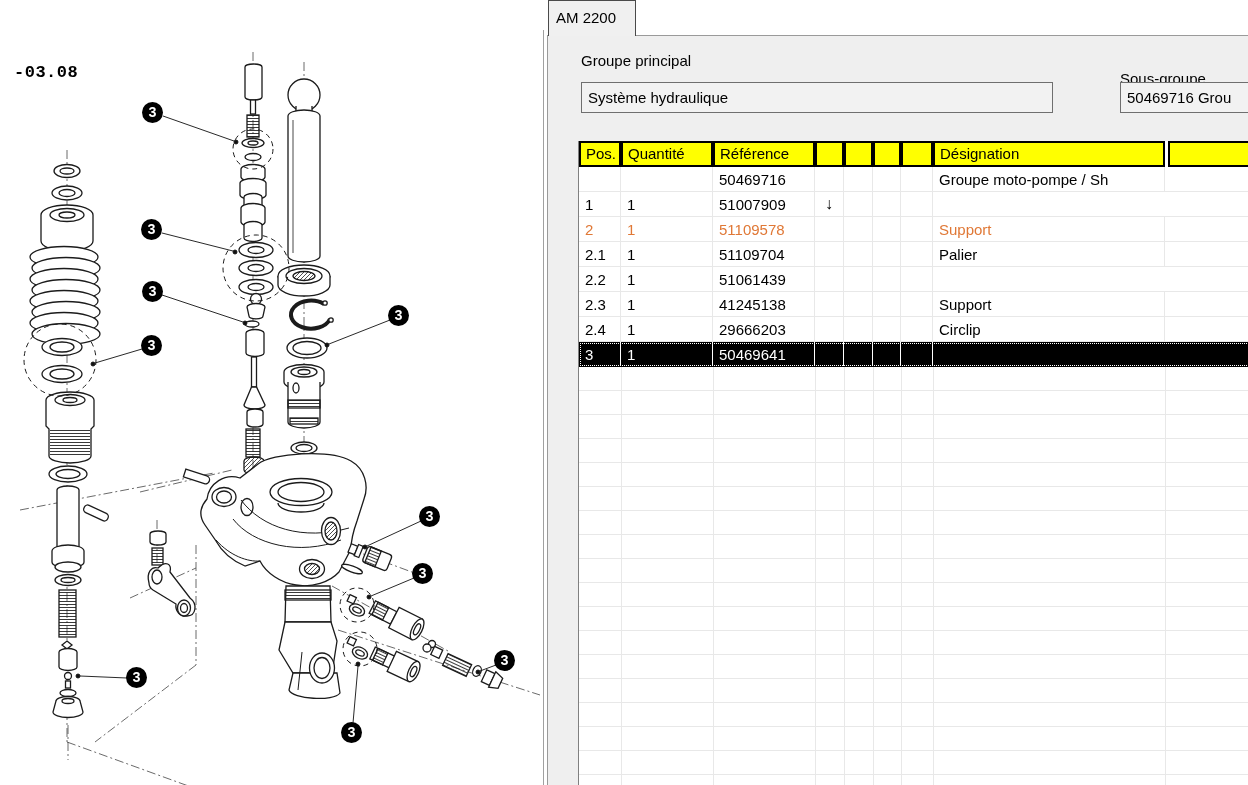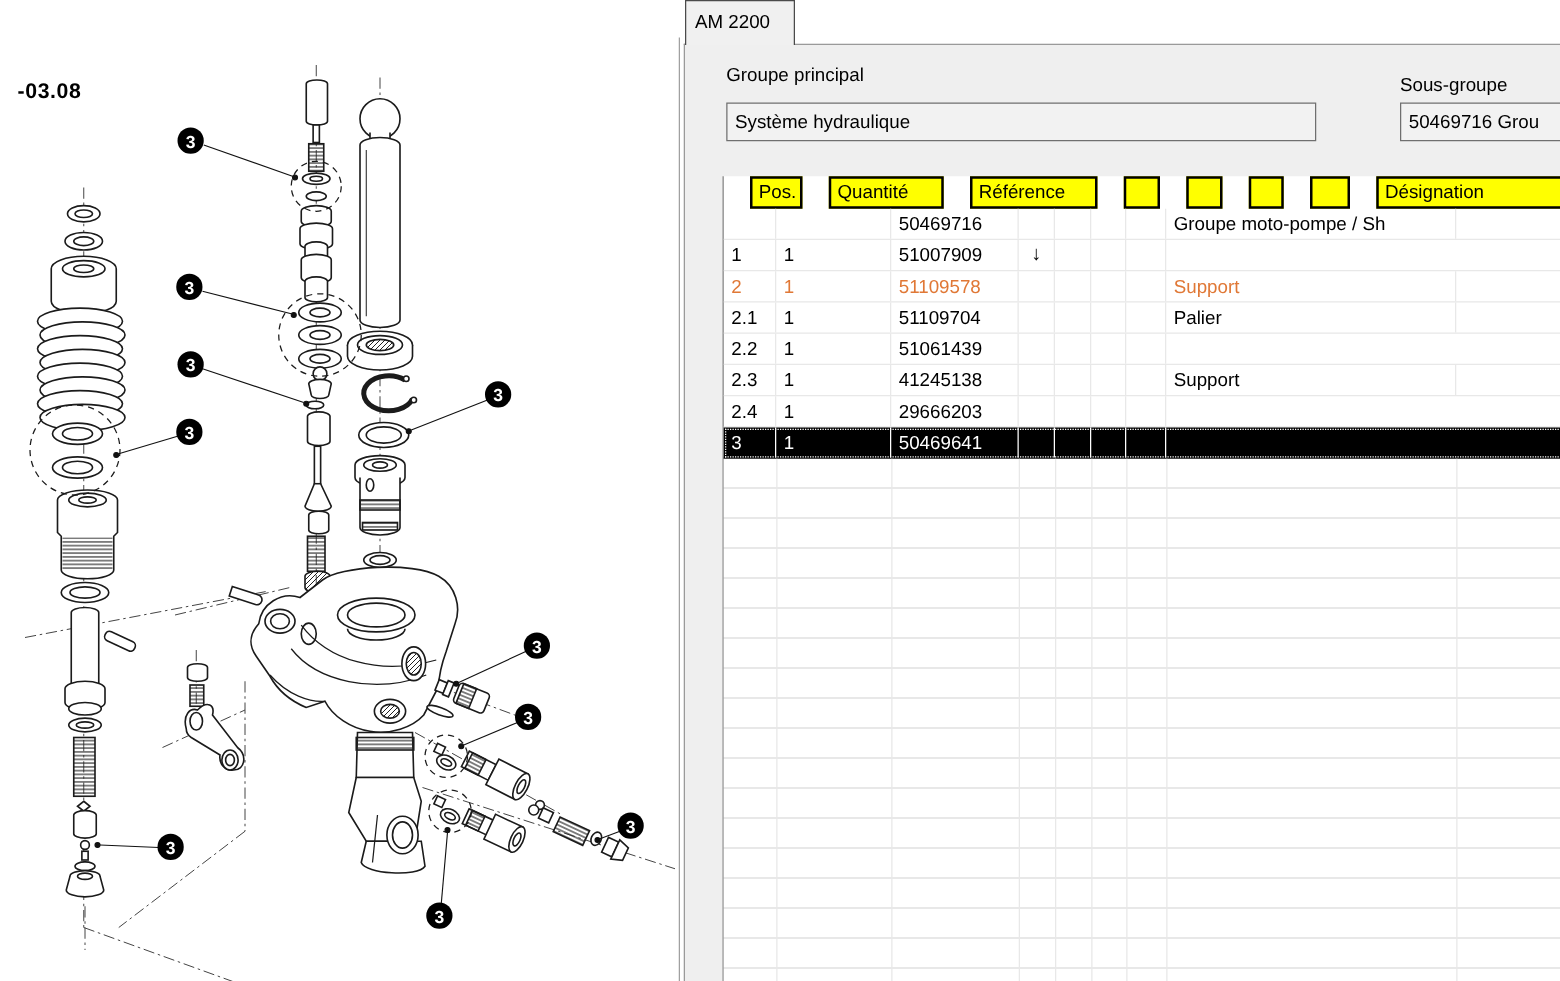--- a/index.html
+++ b/index.html
@@ -1,39 +1,39 @@
 <!DOCTYPE html>
 <html><head>
 <meta charset="utf-8">
 <style>
   html,body{margin:0;padding:0}
   body{width:1248px;height:785px;position:relative;overflow:hidden;background:#fff;
        font-family:"Liberation Sans",sans-serif;color:#000;}
 
   
-  .diagram{position:absolute;left:0;top:0;width:461px;height:785px;background:#fff;}
+  .diagram{position:absolute;left:0;top:0;width:461px;height:785px;background:#fff;font-family:Liberation Mono, monospace;}
   .figref{position:absolute;left:14px;top:63px;font-size:17px;font-weight:bold;letter-spacing:0.5px;}
   .balloon{position:absolute;width:21px;height:21px;border-radius:50%;background:#000;color:#fff;
            font-size:14px;font-weight:bold;display:flex;align-items:center;justify-content:center;z-index:3;}
 
   
   .frameline{position:absolute;left:543px;top:30px;width:1px;height:755px;background:#a0a0a0;}
   .tab{position:absolute;left:548px;top:0;width:88px;height:36px;box-sizing:border-box;background:#F0F0F0;
        border:1px solid #4a4a4a;border-bottom:none;font-size:15px;padding:8px 0 0 7px;z-index:5;}
   .panel{position:absolute;left:547px;top:35px;width:701px;height:750px;box-sizing:content-box;
          background:#EFEFEF;border-left:1px solid #9a9a9a;border-top:1px solid #9a9a9a;overflow:hidden;}
   .fldlabel{position:absolute;font-size:15px;white-space:nowrap;}
   .fld{position:absolute;height:31px;box-sizing:border-box;border:1px solid #6f6f6f;background:#F2F2F2;
        font-size:15px;line-height:29px;padding-left:6px;white-space:nowrap;overflow:hidden;}
 
   
   .tbl{position:absolute;left:30px;top:105px;width:905px;background:#fff;border-left:1px solid #808080;}
   .hrow{display:flex;height:26px;}
   .hcell{box-sizing:border-box;height:26px;border:2px solid #000;background:#FFFF00;font-size:15px;
-         padding:2px 0 0 5px;white-space:nowrap;overflow:hidden;flex:none;margin-left:21px;}
+         padding:2px 0 0 5px;white-space:nowrap;overflow:hidden;flex:none;}
   .gap{margin-left:3px;}
   .drow{display:flex;height:24px;border-bottom:1px solid #E8E8E8;font-size:15px;}
   .dcell{box-sizing:border-box;height:100%;display:flex;align-items:center;border-right:1px solid #E8E8E8;
          padding-left:6px;white-space:nowrap;overflow:hidden;flex:none;}
   .ac{justify-content:center;padding-left:0;font-size:16px;}
   .cw1{width:42px}.cw2{width:92px}.cw3{width:102px}.cw4{width:29px}.cw5{width:29px}
   .cw6{width:28px}.cw7{width:32px}.cw8{width:232px}.cw9{width:320px;border-right:none}
   .hl{color:#E07836;}
   .sel{background:#000;color:#fff;outline:1px dotted #fff;outline-offset:-2px;border-bottom:1px solid #000;}
   .sel .dcell{border-right-color:#fff;}
@@ -310,21 +310,21 @@
   <div class="balloon" style="left:494px;top:650px">3</div>
   <div class="balloon" style="left:341px;top:722px">3</div>
 </div>
 
 <div class="frameline"></div>
 <div class="tab">AM 2200</div>
 
 <div class="panel">
 
   <div class="fldlabel" style="left:33px;top:16px">Groupe principal</div>
-  <div class="fldlabel" style="left:572px;top:24px">Sous-groupe</div>
+  <div class="fldlabel" style="left:572px;top:34px">Sous-groupe</div>
 
   <div class="fld" style="left:33px;top:46px;width:472px">Système hydraulique</div>
   <div class="fld" style="left:572px;top:46px;width:400px">50469716 Grou</div>
 
   <div class="tbl">
 
     <div class="hrow">
       <div class="hcell cw1">Pos.</div>
       <div class="hcell cw2">Quantité</div>
       <div class="hcell cw3">Référence</div>
@@ -401,20 +401,21 @@
       <div class="dcell cw9"></div>
     </div>
     <div class="drow">
       <div class="dcell cw1">2.4</div>
       <div class="dcell cw2">1</div>
       <div class="dcell cw3">29666203</div>
       <div class="dcell cw4 ac"></div>
       <div class="dcell cw5"></div>
         <div class="dcell cw6"></div>
         <div class="dcell cw7"></div>
+      <div class="dcell cw8">Circlip</div>
       <div class="dcell cw9"></div>
     </div>
     <div class="drow sel">
       <div class="dcell cw1">3</div>
       <div class="dcell cw2">1</div>
       <div class="dcell cw3">50469641</div>
       <div class="dcell cw4 ac"></div>
       <div class="dcell cw5"></div>
         <div class="dcell cw6"></div>
         <div class="dcell cw7"></div>

